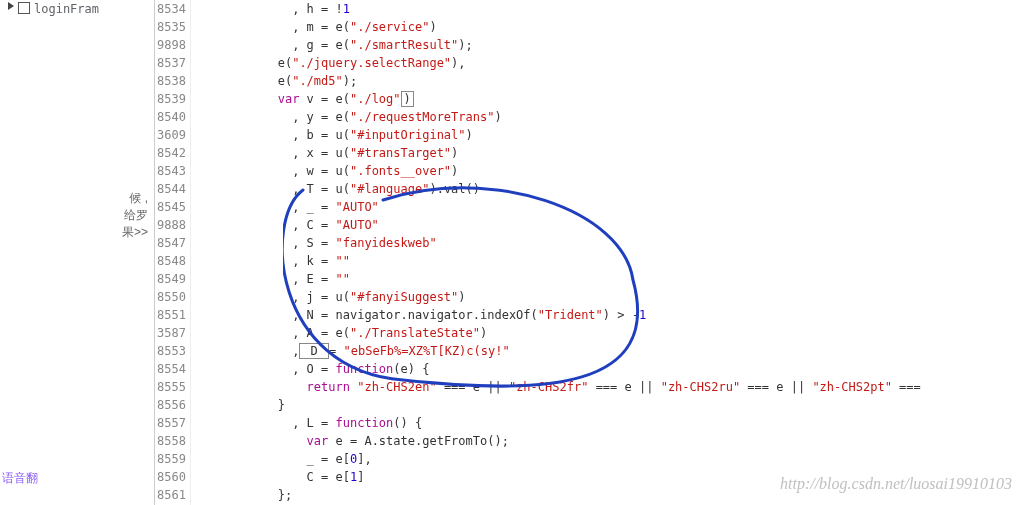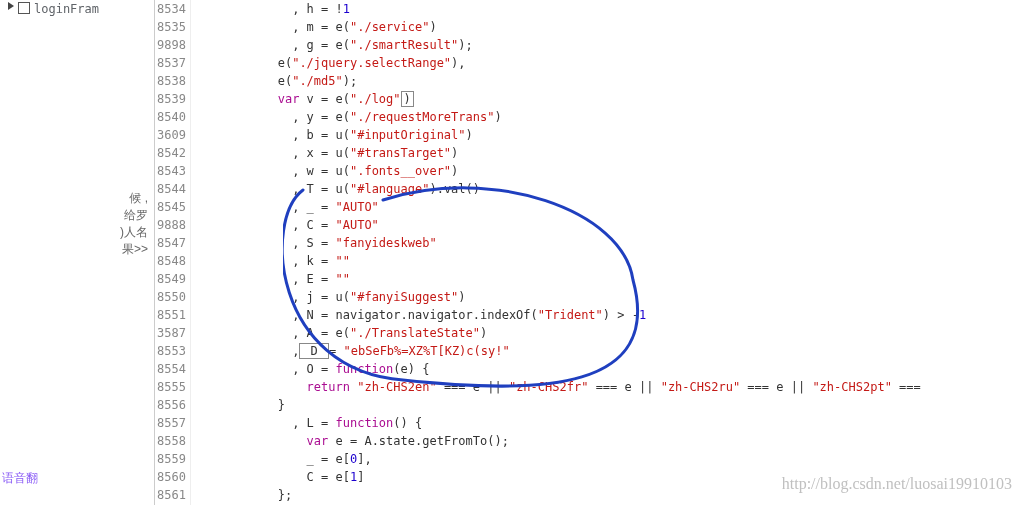--- a/index.html
+++ b/index.html
@@ -13,38 +13,37 @@
   .gutter{width:36px;background:#fff;border-right:1px solid #eee;text-align:right;color:#888;padding-right:4px;box-sizing:border-box;user-select:none}
   .gutter div{height:18px;line-height:18px}
   .code{flex:1;position:relative;overflow:hidden}
   .line{height:18px;line-height:18px;white-space:pre}
   .kw{color:#aa0d91}
   .num{color:#1c00cf}
   .str{color:#c41a16}
   .pn{color:#333}
   .box{border:1px solid #888;padding:0 2px}
   .selbox{border:1px solid #888;padding:0 3px}
-  .watermark{position:absolute;right:8px;bottom:12px;color:#c0c0c0;font-family:Georgia,serif;font-size:16px;pointer-events:none}
+  .watermark{position:absolute;right:8px;bottom:12px;color:#c0c0c0;font-family:Georgia,serif;font-style:italic;font-size:16px;pointer-events:none}
   svg.circle{position:absolute;top:180px;left:92px;pointer-events:none}
 </style>
 </head>
 <body>
 
 <div class="wrap">
 
   <div class="left">
     <div class="left-top">
       <span class="tri"></span>
       <span class="sq"></span>
       <span>loginFram</span>
     </div>
     <div class="left-mid">
       <div>候 ,</div>
       <div>给罗</div>
-      <div>)人名</div>
       <div>果&gt;&gt;</div>
     </div>
     <div class="left-bot">语音翻</div>
   </div>
 
   <div class="gutter">
       <div>8534</div>
       <div>8535</div>
       <div>9898</div>
       <div>8537</div>

